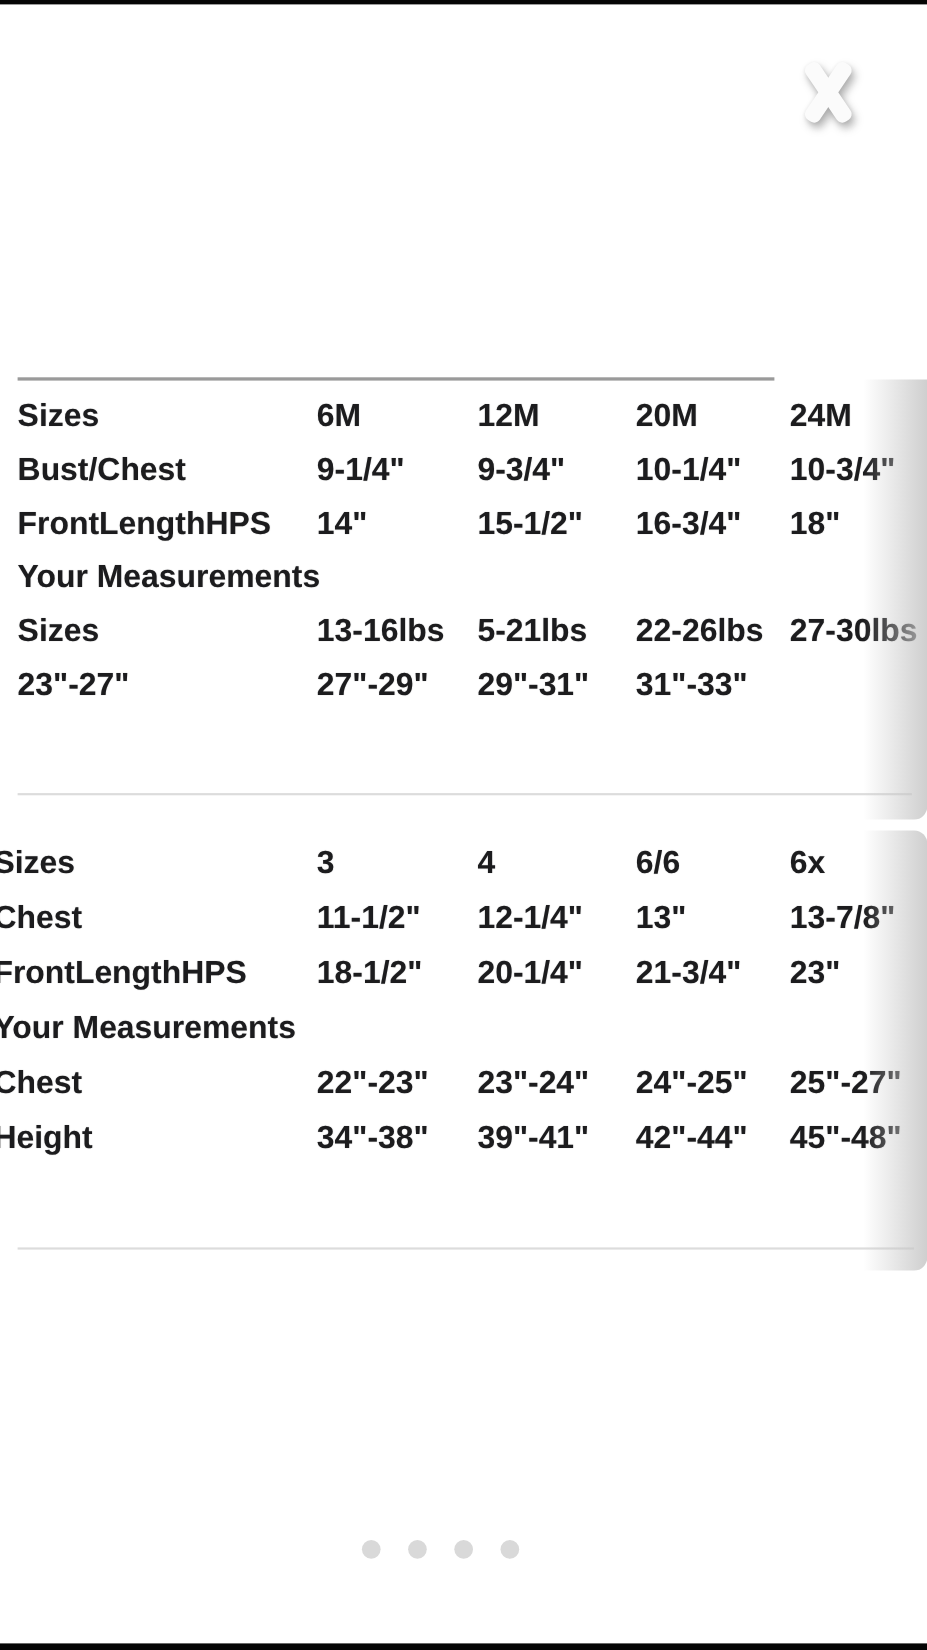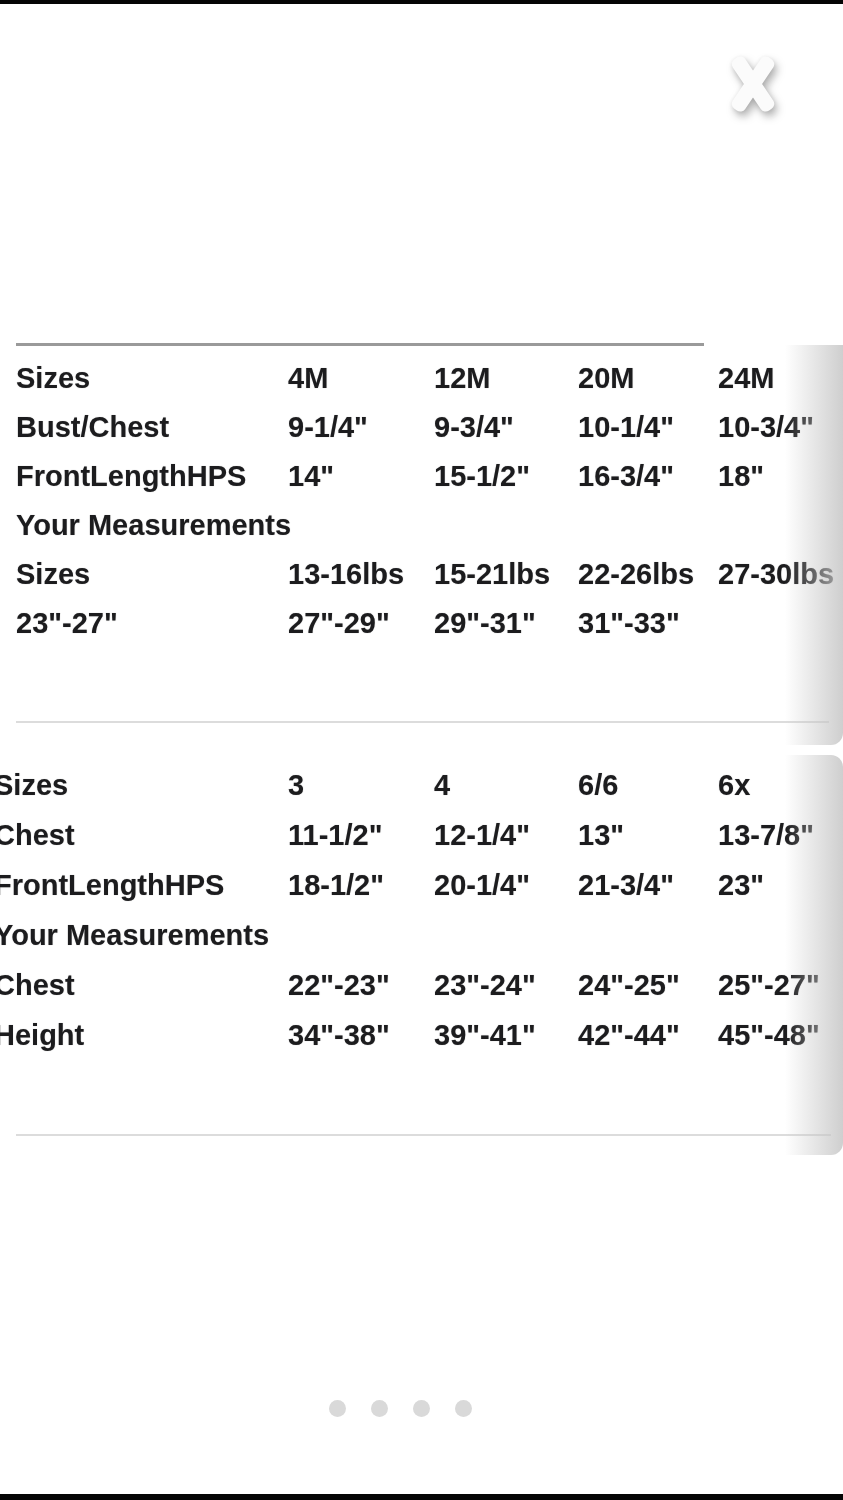--- a/index.html
+++ b/index.html
@@ -70,21 +70,21 @@
 <div class="close-btn" title="Close">
   <span class="bar a"></span>
   <span class="bar b"></span>
 </div>
 
 <div class="chart-section section-1">
   <div class="rule-dark"></div>
   <div class="rows">
       <div class="row">
         <div class="cell label">Sizes</div>
-        <div class="cell">4M</div>
+        <div class="cell">6M</div>
         <div class="cell">12M</div>
         <div class="cell">20M</div>
         <div class="cell">24M</div>
       </div>
       <div class="row">
         <div class="cell label">Bust/Chest</div>
         <div class="cell">9-1/4"</div>
         <div class="cell">9-3/4"</div>
         <div class="cell">10-1/4"</div>
         <div class="cell">10-3/4"</div>
@@ -95,21 +95,21 @@
         <div class="cell">15-1/2"</div>
         <div class="cell">16-3/4"</div>
         <div class="cell">18"</div>
       </div>
       <div class="row section">
         <div class="cell label">Your Measurements</div>
       </div>
       <div class="row">
         <div class="cell label">Sizes</div>
         <div class="cell">13-16lbs</div>
-        <div class="cell">15-21lbs</div>
+        <div class="cell">5-21lbs</div>
         <div class="cell">22-26lbs</div>
         <div class="cell">27-30lbs</div>
       </div>
       <div class="row">
         <div class="cell">23"-27"</div>
         <div class="cell">27"-29"</div>
         <div class="cell">29"-31"</div>
         <div class="cell">31"-33"</div>
       </div>
     </div>

